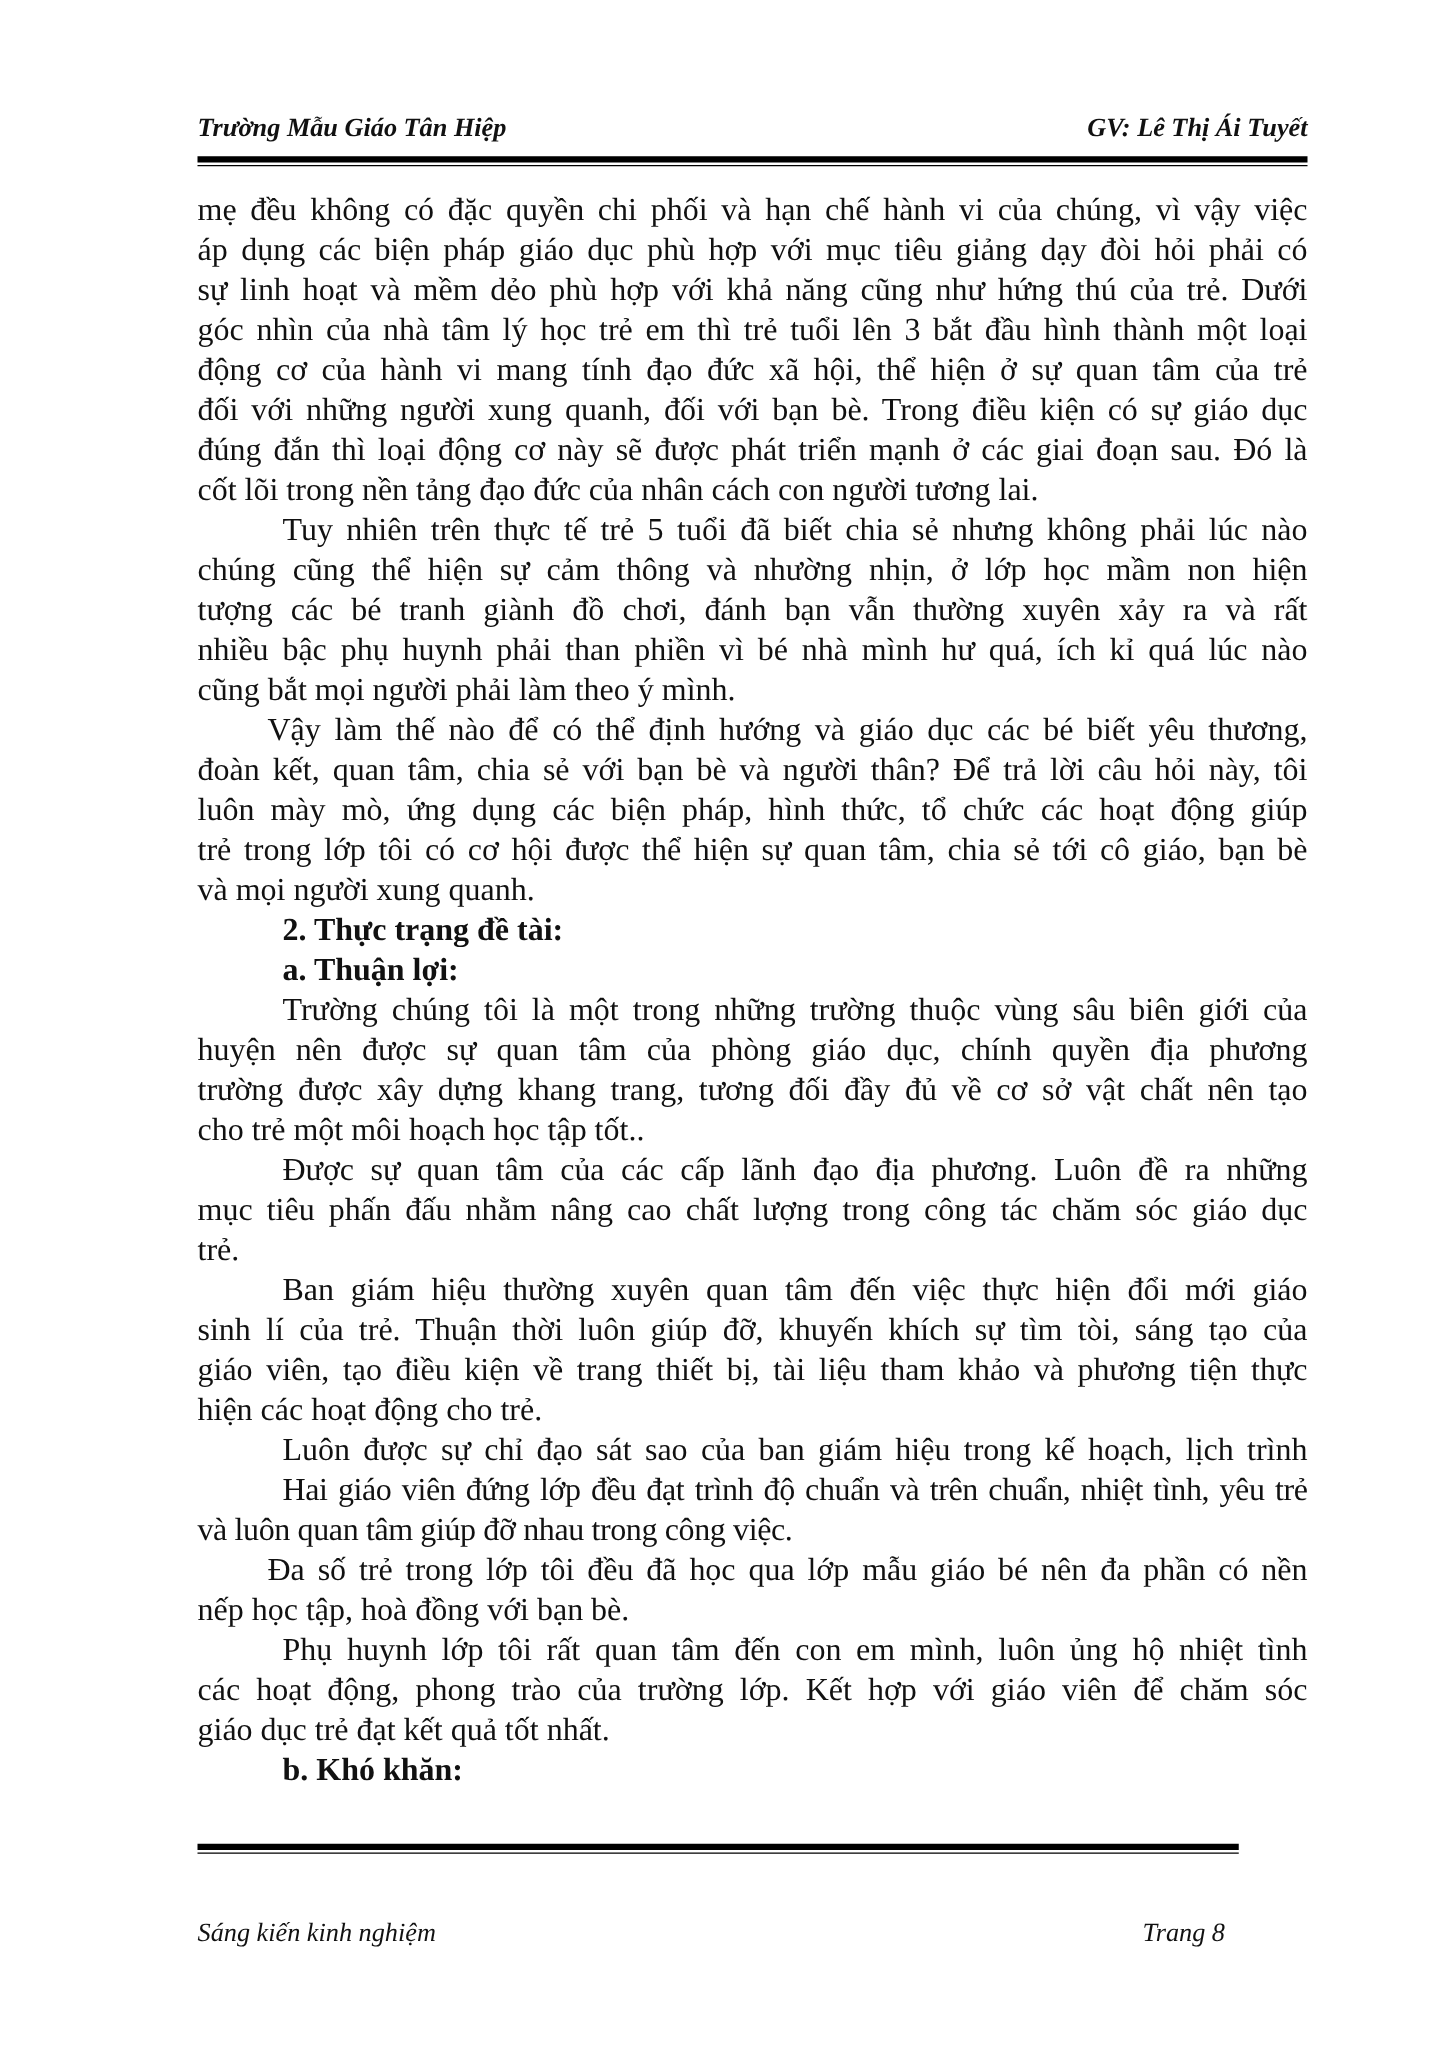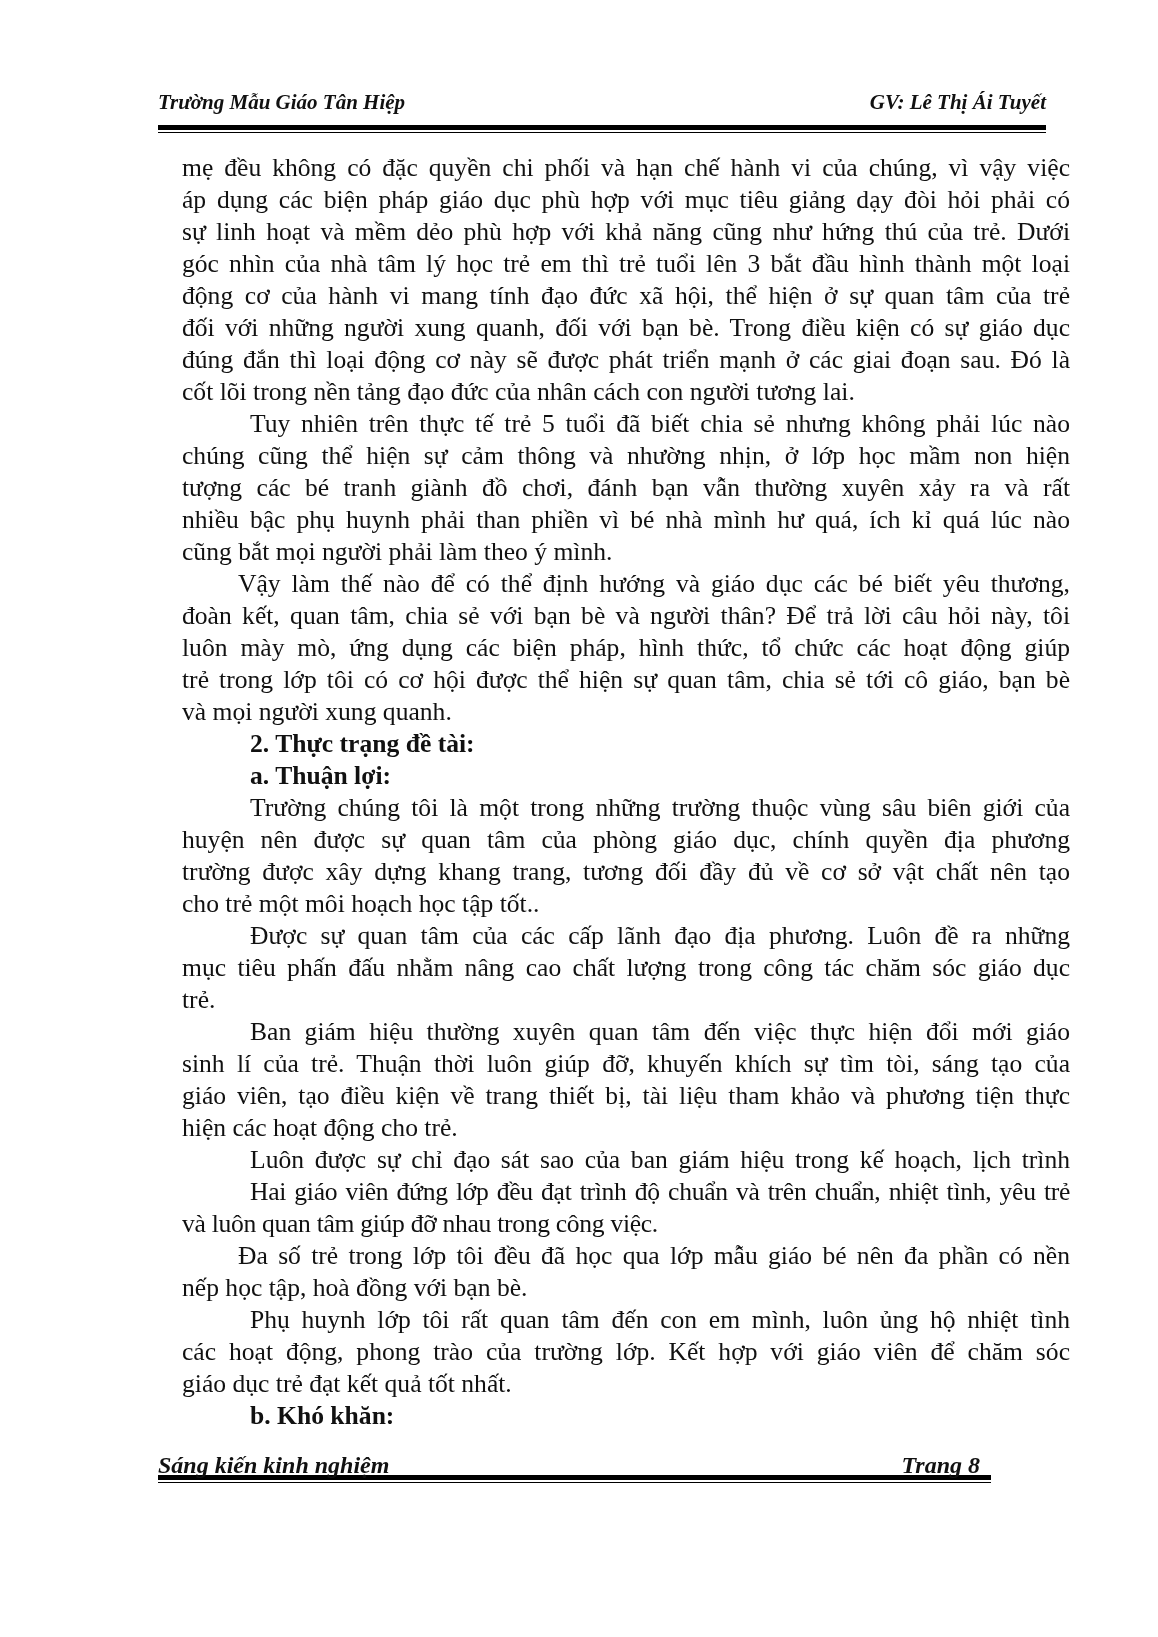--- a/index.html
+++ b/index.html
@@ -12,31 +12,31 @@
       position: absolute; left: 158px; top: 90px; width: 888px; height: 28px;
       font-style: italic; font-weight: bold; font-size: 21px;
     }
     .header .left { position: absolute; left: 0; top: 0; }
     .header .right { position: absolute; right: 0; top: 0; }
     .rule-top { position: absolute; left: 158px; width: 888px; }
     .rule-top .thick { position: absolute; left: 0; width: 100%; height: 5px; background: #000; top: 0; }
     .rule-top .thin { position: absolute; left: 0; width: 100%; height: 1px; background: #000; top: 7px; }
     .body-text {
       position: absolute; left: 158px; top: 152px; width: 888px;
-      font-size: 25.6px; line-height: 32px; margin-left: 24px;
+      font-size: 25.6px; line-height: 32px;
     }
     .line { display: block; white-space: nowrap; }
     .line.just { text-align: justify; text-align-last: justify; white-space: normal; }
     .line.indent { padding-left: 68px; }
     .line.indent2 { padding-left: 56px; }
     .heading { font-weight: bold; padding-left: 68px; }
     .condensed { letter-spacing: -0.3px; }
     .footer {
-      position: absolute; left: 158px; top: 1452px; width: 822px; height: 28px;
-      font-style: italic; font-weight: bold; font-size: 24px;
+      position: absolute; left: 158px; top: 1534px; width: 822px; height: 28px;
+      font-style: italic; font-weight: normal; font-size: 21px;
     }
     .footer .left { position: absolute; left: 0; top: 0; }
     .footer .right { position: absolute; right: 0; top: 0; }
   </style>
 </head>
 <body>
 
 <div class="header">
   <span class="left">Trường Mẫu Giáo Tân Hiệp</span>
   <span class="right">GV: Lê Thị Ái Tuyết</span>

